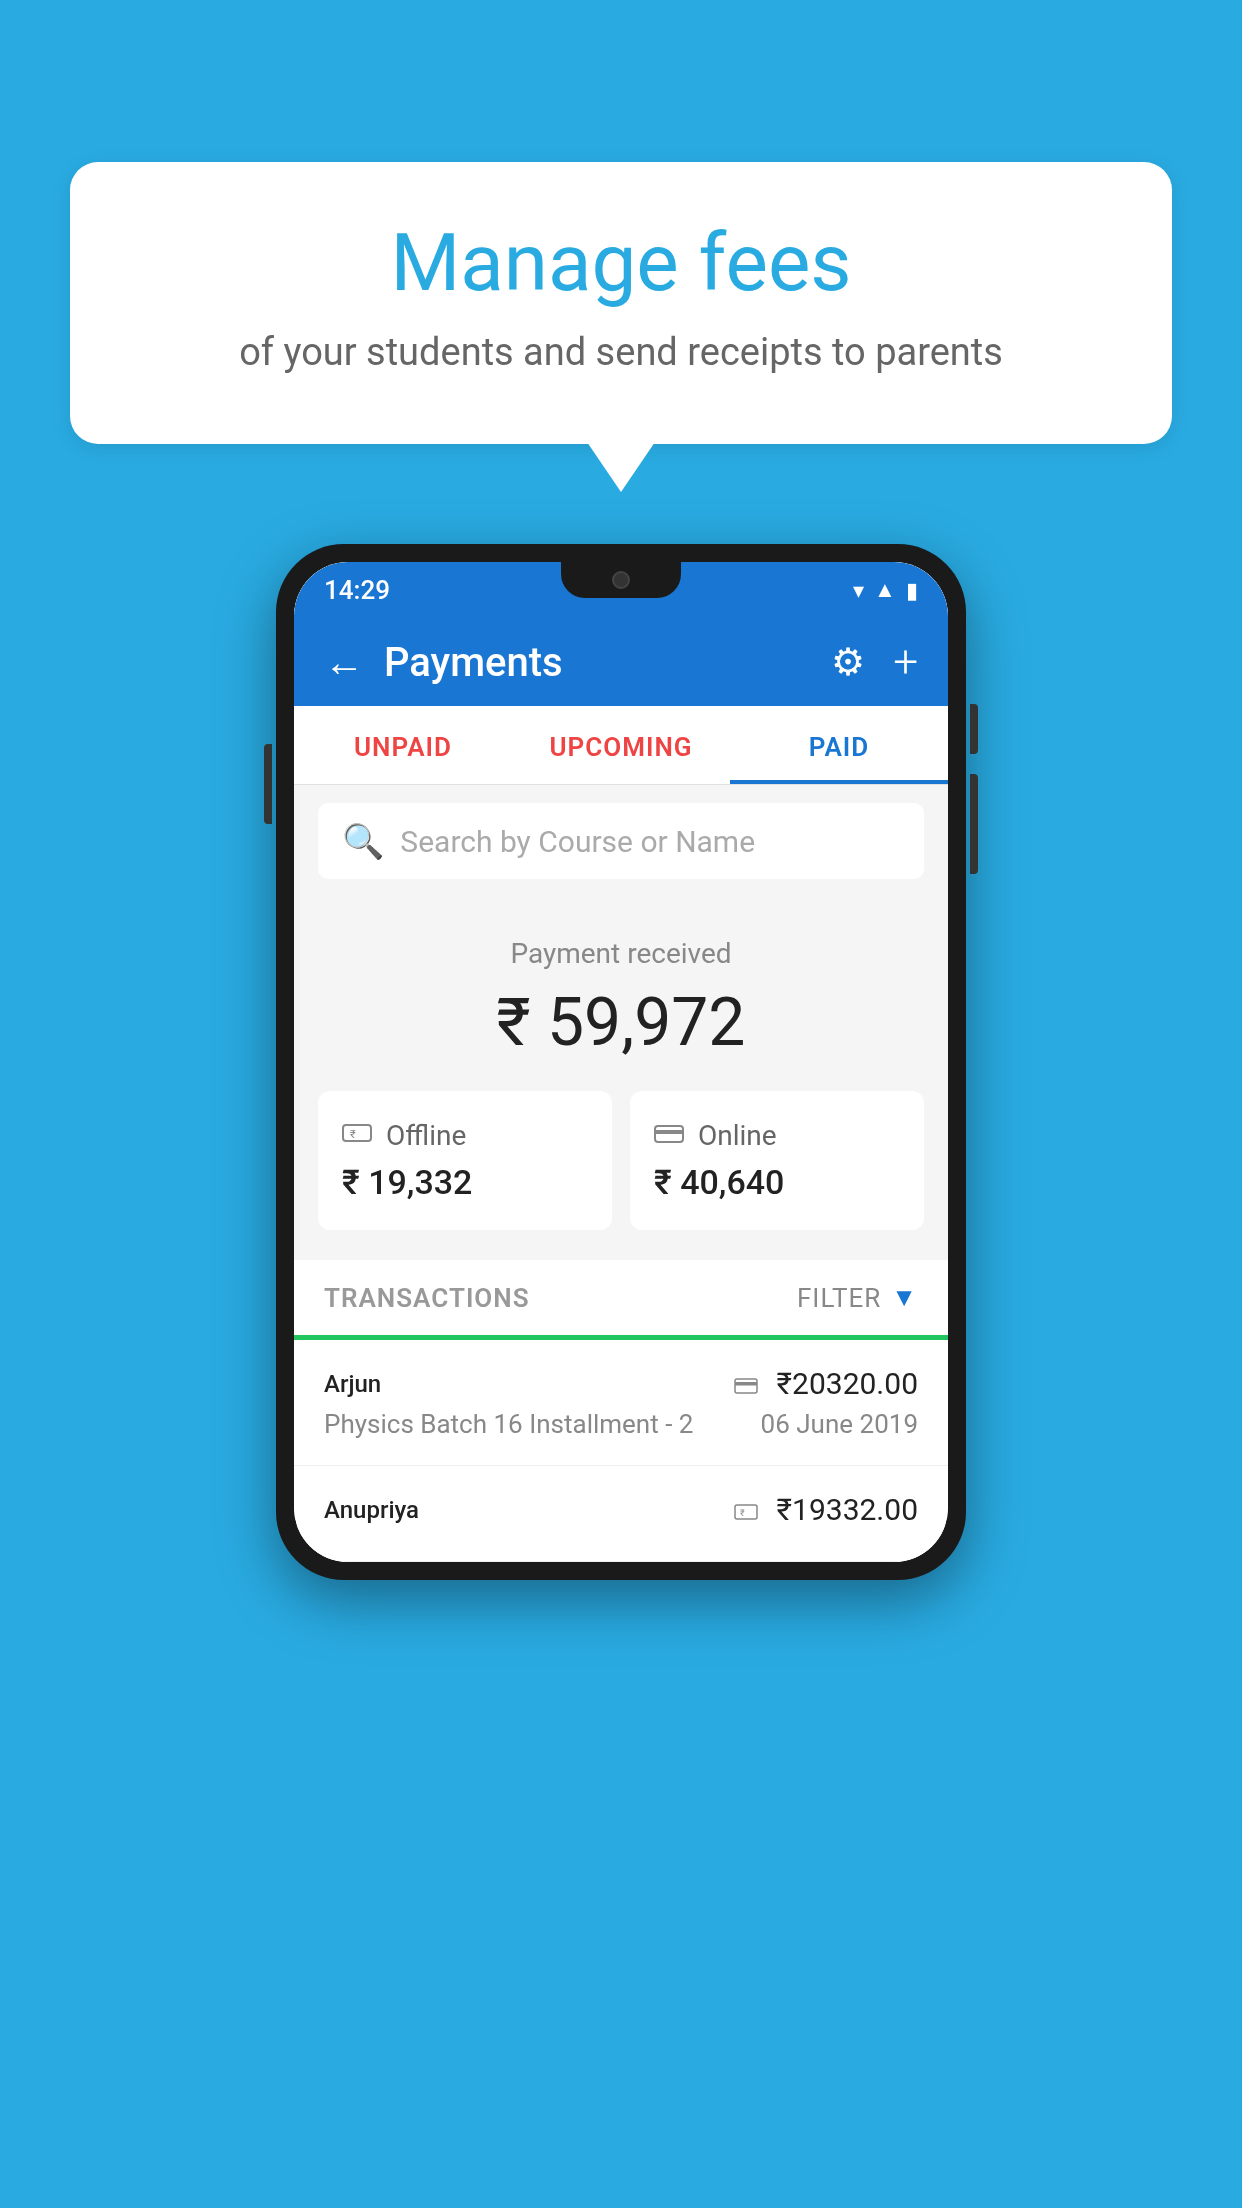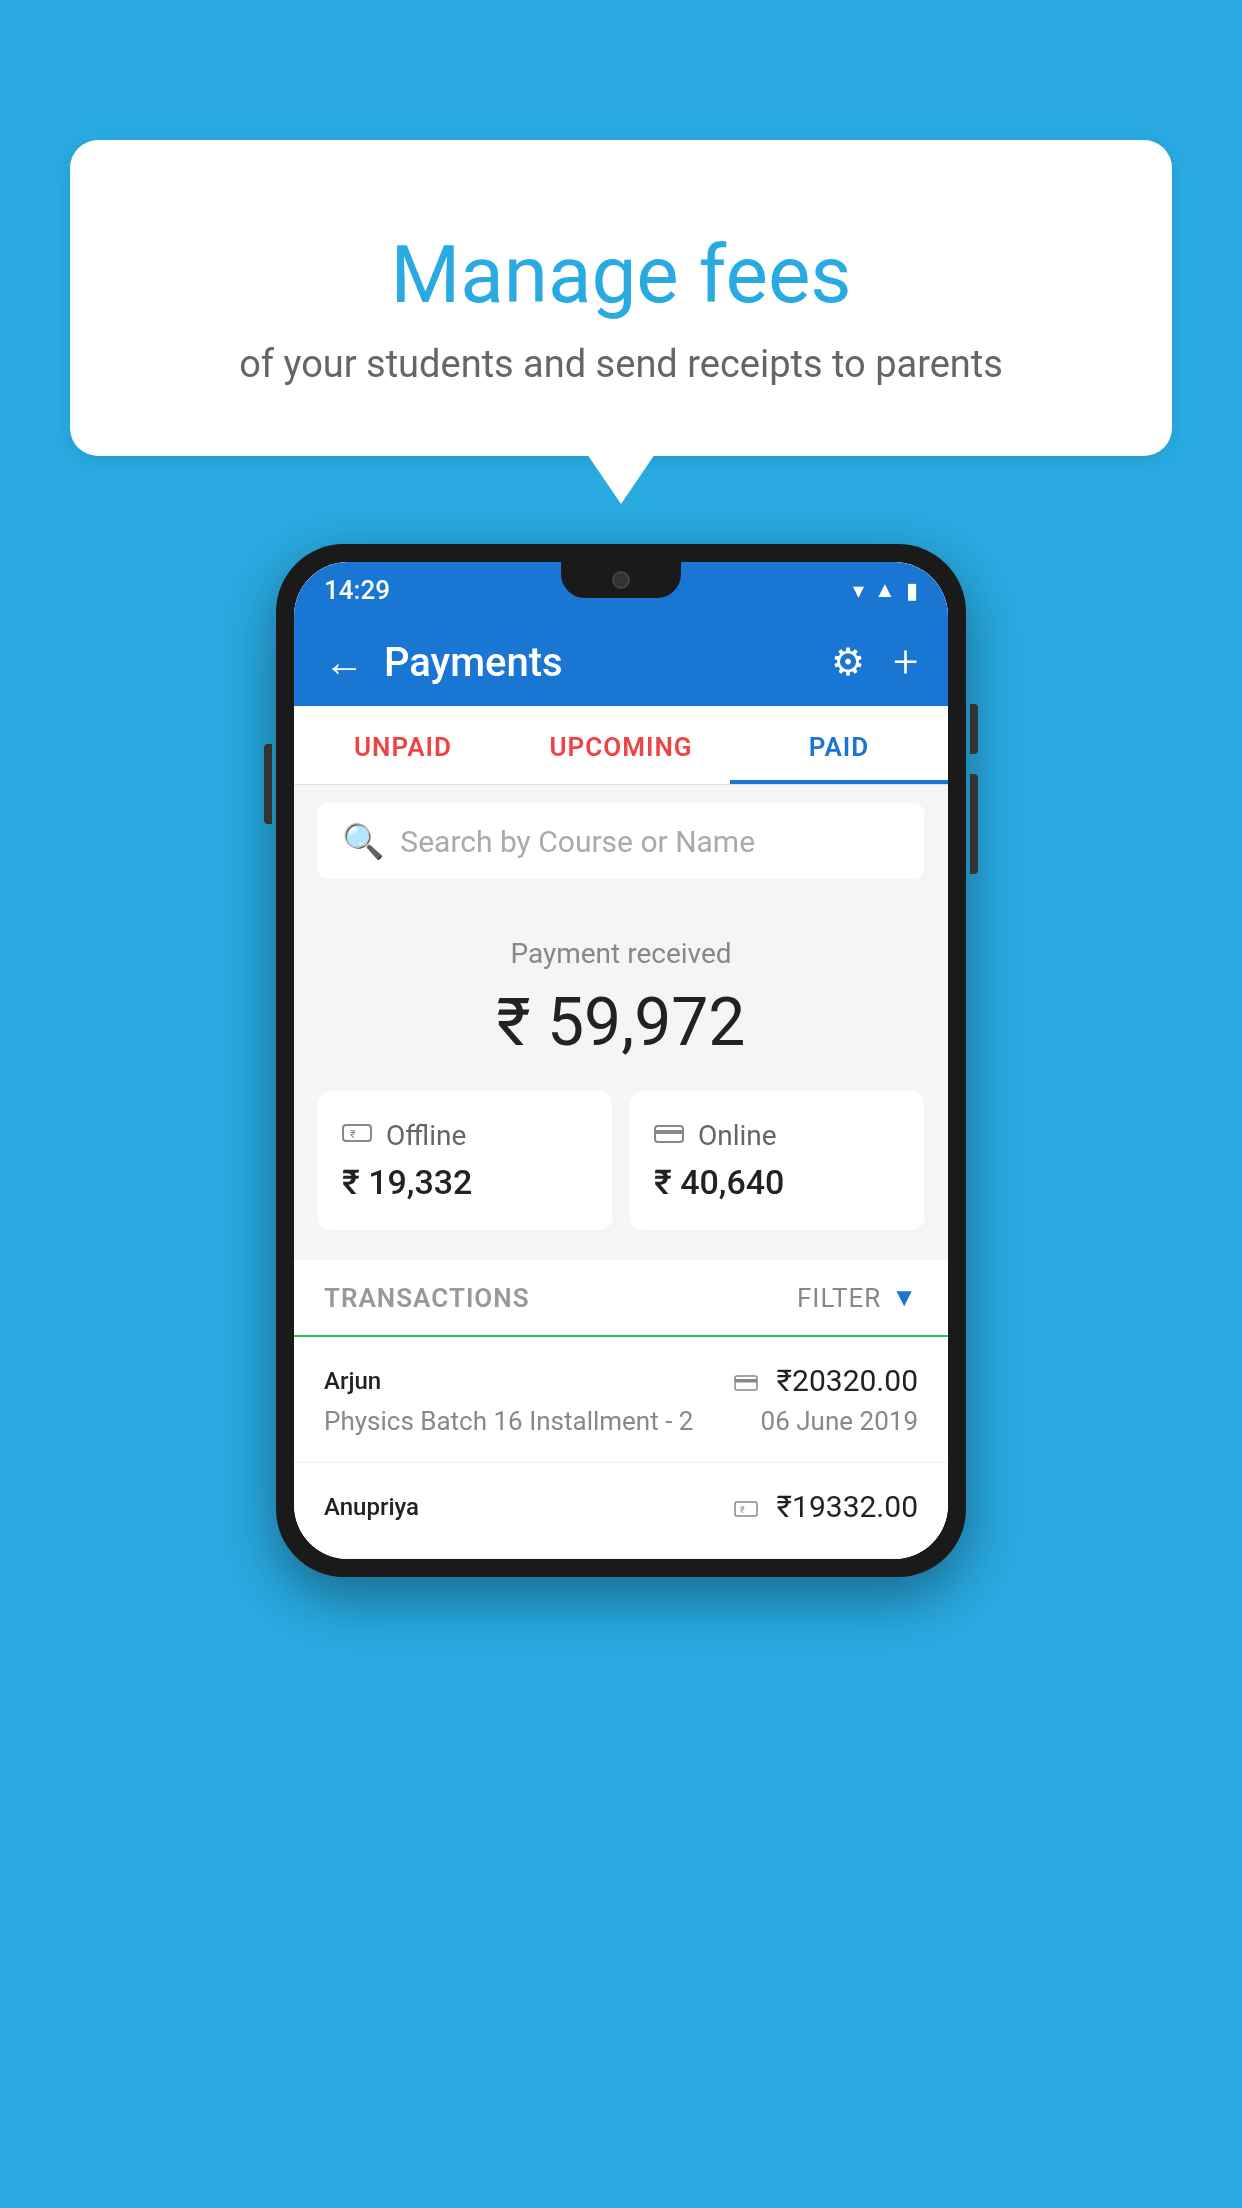--- a/index.html
+++ b/index.html
@@ -17,24 +17,25 @@
     .speech-bubble-container {
       position: absolute;
       top: 140px;
       left: 70px;
       right: 70px;
     }
 
     .speech-bubble {
       background: white;
       border-radius: 28px;
-      padding: 88px 80px 70px;
+      padding: 54px 80px 70px;
       text-align: center;
       position: relative;
       box-shadow: 0 4px 20px rgba(0,0,0,0.1);
+      margin-top: 22px;
     }
 
     .speech-bubble::after {
       content: '';
       position: absolute;
       bottom: -48px;
       left: 50%;
       transform: translateX(-50%);
       width: 0;
       height: 0;
@@ -297,21 +298,21 @@
       color: #222;
     }
 
     
     .transactions-header {
       background: white;
       display: flex;
       align-items: center;
       justify-content: space-between;
       padding: 22px 30px;
-      border-bottom: 2px solid #22c55e;
+      border-bottom: 5px solid #22c55e;
     }
 
     .transactions-label {
       color: #999;
       font-size: 26px;
       font-weight: 600;
       letter-spacing: 1px;
     }
 
     .filter-btn {

